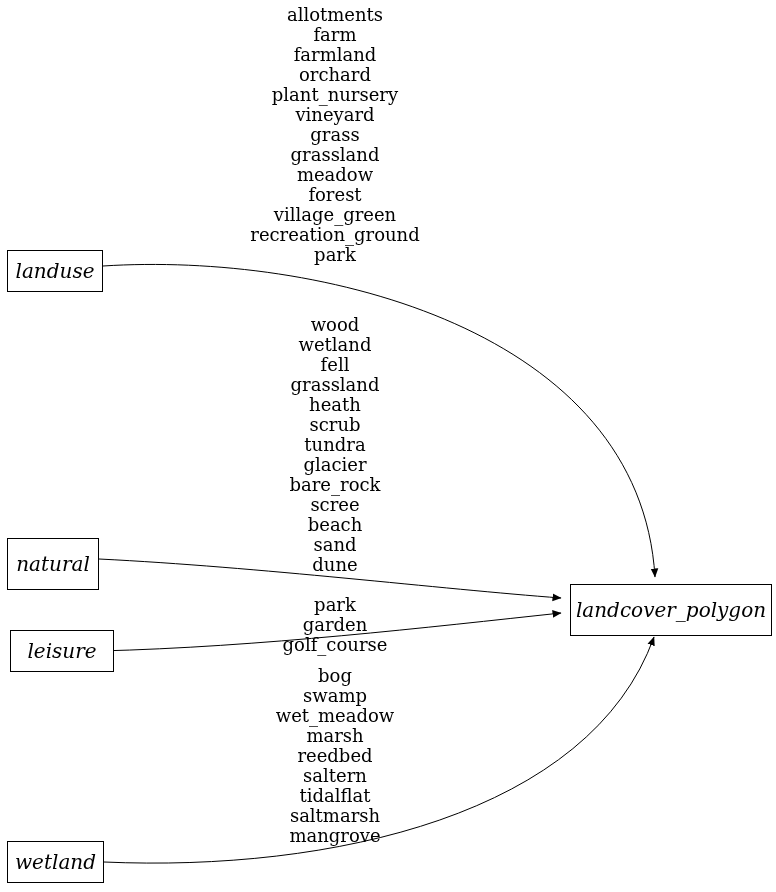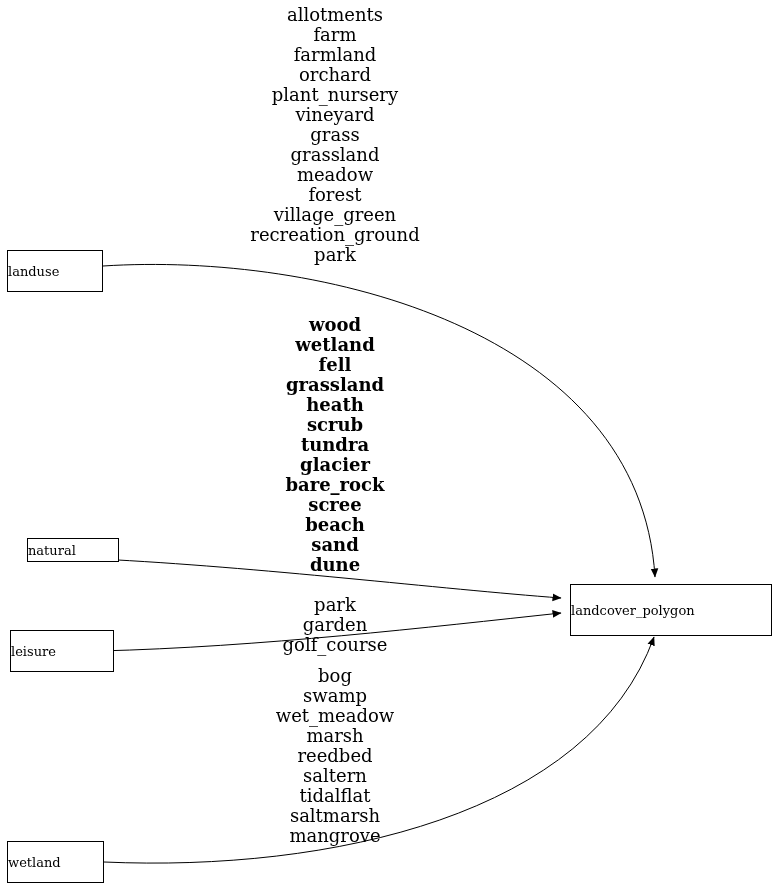--- a/index.html
+++ b/index.html
@@ -16,40 +16,41 @@
     position: absolute;
     left: 0; top: 0;
     width: 776px; height: 892px;
   }
   .node {
     position: absolute;
     border: 1px solid #000000;
     background: #ffffff;
     display: flex;
     align-items: center;
-    justify-content: flex-start;
-    font-size: 13px;
+    justify-content: center;
+    font-size: 20px;
     line-height: 1;
     white-space: nowrap;
+    font-style: italic;
   }
   .edge-label {
     position: absolute;
     left: 215px;
     width: 240px;
     text-align: center;
     font-size: 18px;
     line-height: 20px;
     white-space: pre-line;
   }
   .lbl-landuse { top: 5px; }
-  .lbl-natural { top: 315px; font-weight: bold; }
+  .lbl-natural { top: 315px; }
   .lbl-leisure { top: 595px; }
   .lbl-wetland { top: 666px; }
   .node-landuse   { left: 7px;   top: 250px; width: 96px;  height: 42px; }
-  .node-natural   { left: 7px;   top: 538px; width: 92px;  height: 24px; margin-left: 20px; }
+  .node-natural   { left: 7px;   top: 538px; width: 92px;  height: 52px; }
   .node-leisure   { left: 10px;  top: 630px; width: 104px;  height: 42px; }
   .node-wetland   { left: 7px;   top: 841px; width: 97px;  height: 42px; }
   .node-landcover { left: 570px; top: 584px; width: 202px; height: 52px; }
 </style>
 </head>
 <body>
 
 <div class="canvas">
 
   <svg class="edges-svg" width="776" height="892" viewBox="0 0 776 892" aria-hidden="true">

